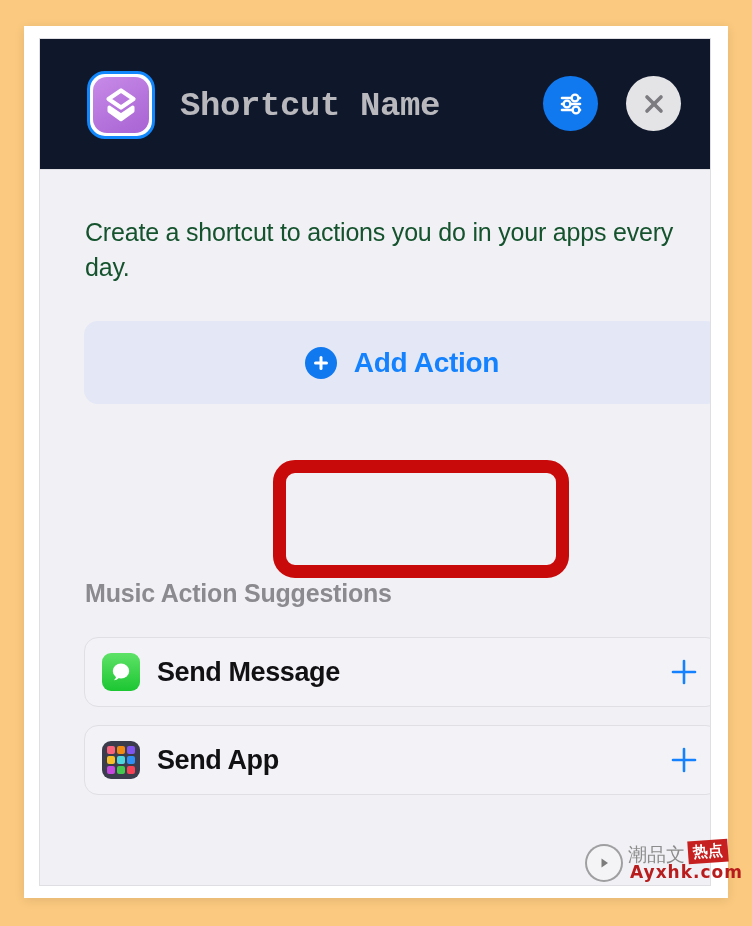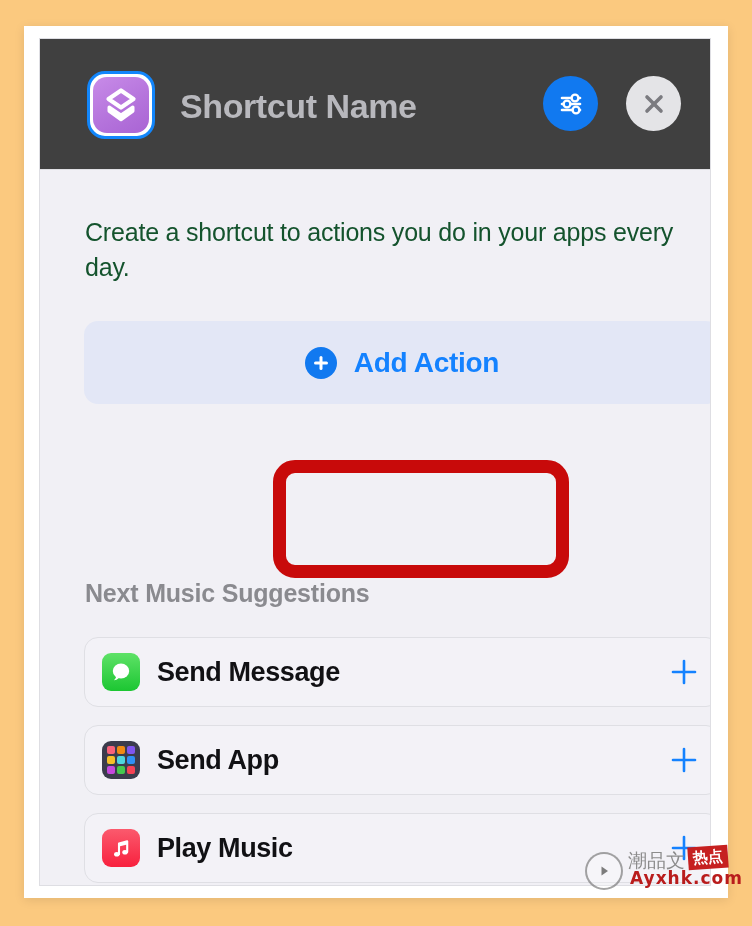--- a/index.html
+++ b/index.html
@@ -39,25 +39,26 @@
     border: 1px solid #DEDEE3;
     box-sizing: border-box;
     overflow: hidden;
   }
   
   #header {
     position: absolute;
     left: 0; top: 0;
     width: 100%;
     height: 131px;
-    background: #404040;
+    background: #0f172a;
     border-bottom: 1px solid #E0E0E4;
     box-sizing: border-box;
     display: flex;
     align-items: center;
+    font-family: Liberation Mono, monospace;
   }
   #shortcut-icon-wrap {
     position: absolute;
     left: 47px;
     top: 32px;
     width: 68px;
     height: 68px;
     border-radius: 18px;
     border: 3px solid #1286FB;
     box-sizing: border-box;
@@ -243,23 +244,23 @@
     display: block;
     border-radius: 2px;
   }
   .icon-music {
     background: linear-gradient(180deg, #FB5A6D 0%, #F8213E 100%);
   }
   
   #watermark {
     position: absolute;
     right: 6px;
-    bottom: 36px;
-    display: flex;
-    align-items: flex-end;
+    bottom: 42px;
+    display: flex;
+    align-items: center;
     pointer-events: none;
   }
   #wm-play {
     width: 34px;
     height: 34px;
     border-radius: 50%;
     border: 2px solid rgba(90,90,90,0.55);
     background: rgba(255,255,255,0.25);
     display: flex;
     align-items: center;
@@ -347,21 +348,21 @@
       <div id="add-action-panel">
         <span id="plus-circle">
           <svg width="20" height="20" viewBox="0 0 20 20" aria-hidden="true">
             <line x1="10" y1="4.5" x2="10" y2="15.5" stroke="#FFFFFF" stroke-width="3" stroke-linecap="round"></line>
             <line x1="4.5" y1="10" x2="15.5" y2="10" stroke="#FFFFFF" stroke-width="3" stroke-linecap="round"></line>
           </svg>
         </span>
         <span id="add-action-label">Add Action</span>
       </div>
 
-      <div id="suggestions-title">Next Music Suggestions</div>
+      <div id="suggestions-title">Music Action Suggestions</div>
 
       <div id="suggestion-list">
 
         <div class="suggestion-row">
           <span class="sugg-icon icon-messages">
             <svg width="24" height="24" viewBox="0 0 24 24" aria-hidden="true">
               <ellipse cx="12" cy="11" rx="8.2" ry="7.4" fill="#FFFFFF"></ellipse>
               <path d="M7.5 16.3 Q6.2 19.6 4.8 20.3 Q7.8 20.2 9.6 18.2 Z" fill="#FFFFFF"></path>
             </svg>
           </span>
@@ -386,35 +387,20 @@
                 <i style="background:#F54254"></i>
             </span>
           </span>
           <span class="sugg-label">Send App</span>
           <svg class="sugg-plus" viewBox="0 0 30 30" aria-hidden="true">
             <line x1="15" y1="4" x2="15" y2="26" stroke="#1482FF" stroke-width="2.6" stroke-linecap="round"></line>
             <line x1="4" y1="15" x2="26" y2="15" stroke="#1482FF" stroke-width="2.6" stroke-linecap="round"></line>
           </svg>
         </div>
 
-        <div class="suggestion-row">
-          <span class="sugg-icon icon-music">
-            <svg width="24" height="24" viewBox="0 0 24 24" aria-hidden="true">
-              <path d="M10 18.2 V7.4 L18.2 5.3 V16.1" fill="none" stroke="#FFFFFF" stroke-width="2.1" stroke-linecap="round" stroke-linejoin="round"></path>
-              <path d="M10 7.4 L18.2 5.3 V8.4 L10 10.5 Z" fill="#FFFFFF"></path>
-              <ellipse cx="7.8" cy="18.3" rx="2.7" ry="2.3" fill="#FFFFFF"></ellipse>
-              <ellipse cx="16" cy="16.2" rx="2.7" ry="2.3" fill="#FFFFFF"></ellipse>
-            </svg>
-          </span>
-          <span class="sugg-label">Play Music</span>
-          <svg class="sugg-plus" viewBox="0 0 30 30" aria-hidden="true">
-            <line x1="15" y1="4" x2="15" y2="26" stroke="#1482FF" stroke-width="2.6" stroke-linecap="round"></line>
-            <line x1="4" y1="15" x2="26" y2="15" stroke="#1482FF" stroke-width="2.6" stroke-linecap="round"></line>
-          </svg>
-        </div>
 
       </div>
 
       <div id="highlight-box"></div>
     </div>
 
   </div>
 </div>
 
 <div id="watermark">

